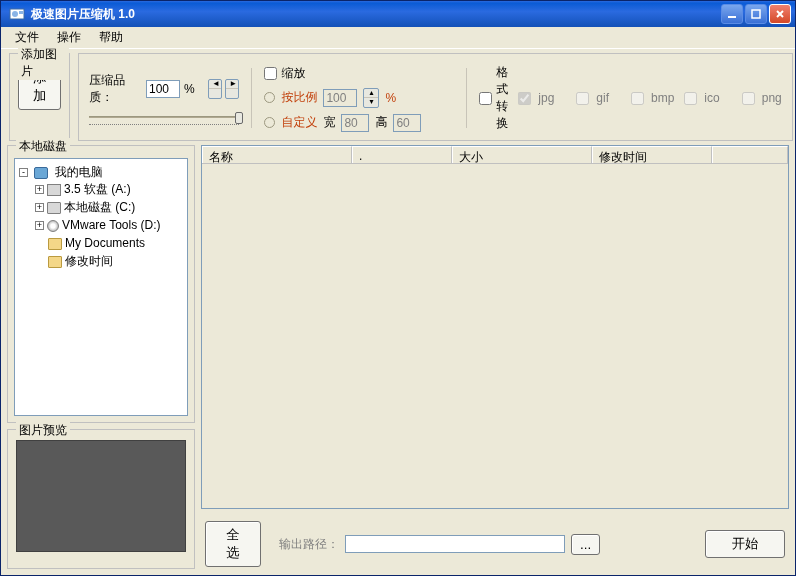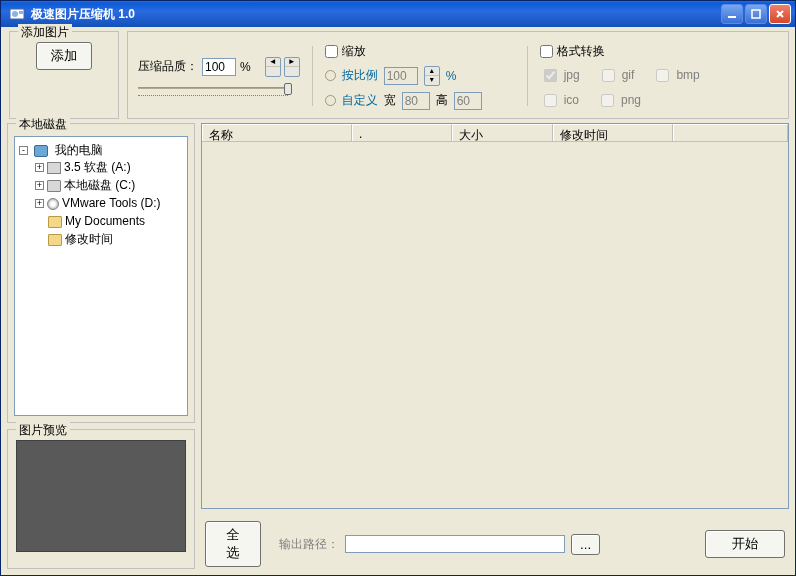--- a/index.html
+++ b/index.html
@@ -20,21 +20,21 @@
   .groupbox { border:1px solid #c0c0c0; background:#ece9d8; position:relative; padding:10px 8px 8px 8px; }
   .groupbox .legend { position:absolute; top:-8px; left:8px; background:#ece9d8; padding:0 3px; color:#000; }
   .panel { border:1px solid #c0c0c0; background:#ece9d8; position:relative; padding:10px 10px 8px 10px; }
 
   .addgrp { width:110px; display:flex; align-items:flex-start; justify-content:center; }
   .midpanel { flex:1; display:flex; gap:8px; align-items:center; }
 
   .xp-btn { background:#f6f6f1; border:1px solid #707070; border-radius:3px; padding:4px 14px; cursor:default; box-shadow:inset 1px 1px 0 #fff; }
   .xp-input { border:1px solid #7f9db9; background:#fff; height:18px; padding:0 2px; font-size:12px; }
   .xp-input:disabled { background:#ece9d8; color:#808080; }
-  .disabled { color:#0369a1; }
+  .disabled { color:#c2410c; }
   .spinbtns { display:inline-flex; flex-direction:column; border:1px solid #7f9db9; border-radius:2px; overflow:hidden; background:#e8e8e0; }
   .spinbtns span { width:14px; height:9px; display:flex; align-items:center; justify-content:center; font-size:8px; line-height:1; border-bottom:1px solid #c8c4b8; }
   .spinbtns span:last-child { border-bottom:none; }
   .slider-track { width:150px; height:2px; background:#b0a890; border-top:1px solid #9c9880; margin-top:4px; position:relative; }
   .slider-thumb { position:absolute; right:-4px; top:-5px; width:8px; height:12px; background:#e8e8e0; border:1px solid #6a6a6a; border-radius:2px; }
   .slider-ticks { width:150px; border-top:1px dotted #808080; margin-top:6px; }
 
   .chk { display:inline-flex; align-items:center; gap:4px; }
   .chk input { margin:0; }
 
@@ -93,20 +93,25 @@
         </svg>
       </div>
     <div class="tbtn tcls">
         <svg width="10" height="10">
           <line x1="2" y1="2" x2="8" y2="8" stroke="#fff" stroke-width="2"></line>
           <line x1="8" y1="2" x2="2" y2="8" stroke="#fff" stroke-width="2"></line>
         </svg>
       </div>
   </div>
 
+  <div class="menubar">
+    <div class="mitem">文件</div>
+    <div class="mitem">操作</div>
+    <div class="mitem">帮助</div>
+  </div>
 
   <div class="client">
 
     <div class="toprow">
 
       <fieldset class="groupbox addgrp">
         <span class="legend">添加图片</span>
         <button class="xp-btn" style="margin-top:0;">添加</button>
       </fieldset>
 
@@ -157,21 +162,21 @@
             <span class="disabled">自定义</span>
             <span>宽</span>
             <input class="xp-input" style="width: 28px;" disabled="" value="80">
             <span>高</span>
             <input class="xp-input" style="width: 28px;" disabled="" value="60">
           </div>
         </div>
 
         <span class="sep"></span>
 
-        <div style="display:flex;flex-direction:column;gap:6px;flex:1;">
+        <div style="display:flex;flex-direction:row;gap:6px;flex:1;">
           <label class="chk">
             <input type="checkbox" style="">
             <span>格式转换</span>
           </label>
           <div style="display:flex;gap:18px;">
             <label class="dis-chk">
                 <input type="checkbox" checked="" disabled="" style="">
                 <span>jpg</span>
               </label>
             <label class="dis-chk">
@@ -227,21 +232,21 @@
         </div>
 
       </div>
 
       <div class="rightcol">
 
         <div class="list-area">
           <div class="list-header">
             <div class="col" style="width:150px;">名称</div>
             <div class="col" style="width:100px;">.</div>
-            <div class="col" style="width:101px;">大小</div>
+            <div class="col" style="width:140px;">大小</div>
             <div class="col" style="width:120px;">修改时间</div>
             <div class="col" style="flex:1;"></div>
           </div>
           <div class="list-body"></div>
         </div>
 
         <div class="bottombar">
           <button class="xp-btn" style="width:56px;">全选</button>
           <span style="width:6px;"></span>
           <span class="grey-label">输出路径：</span>

